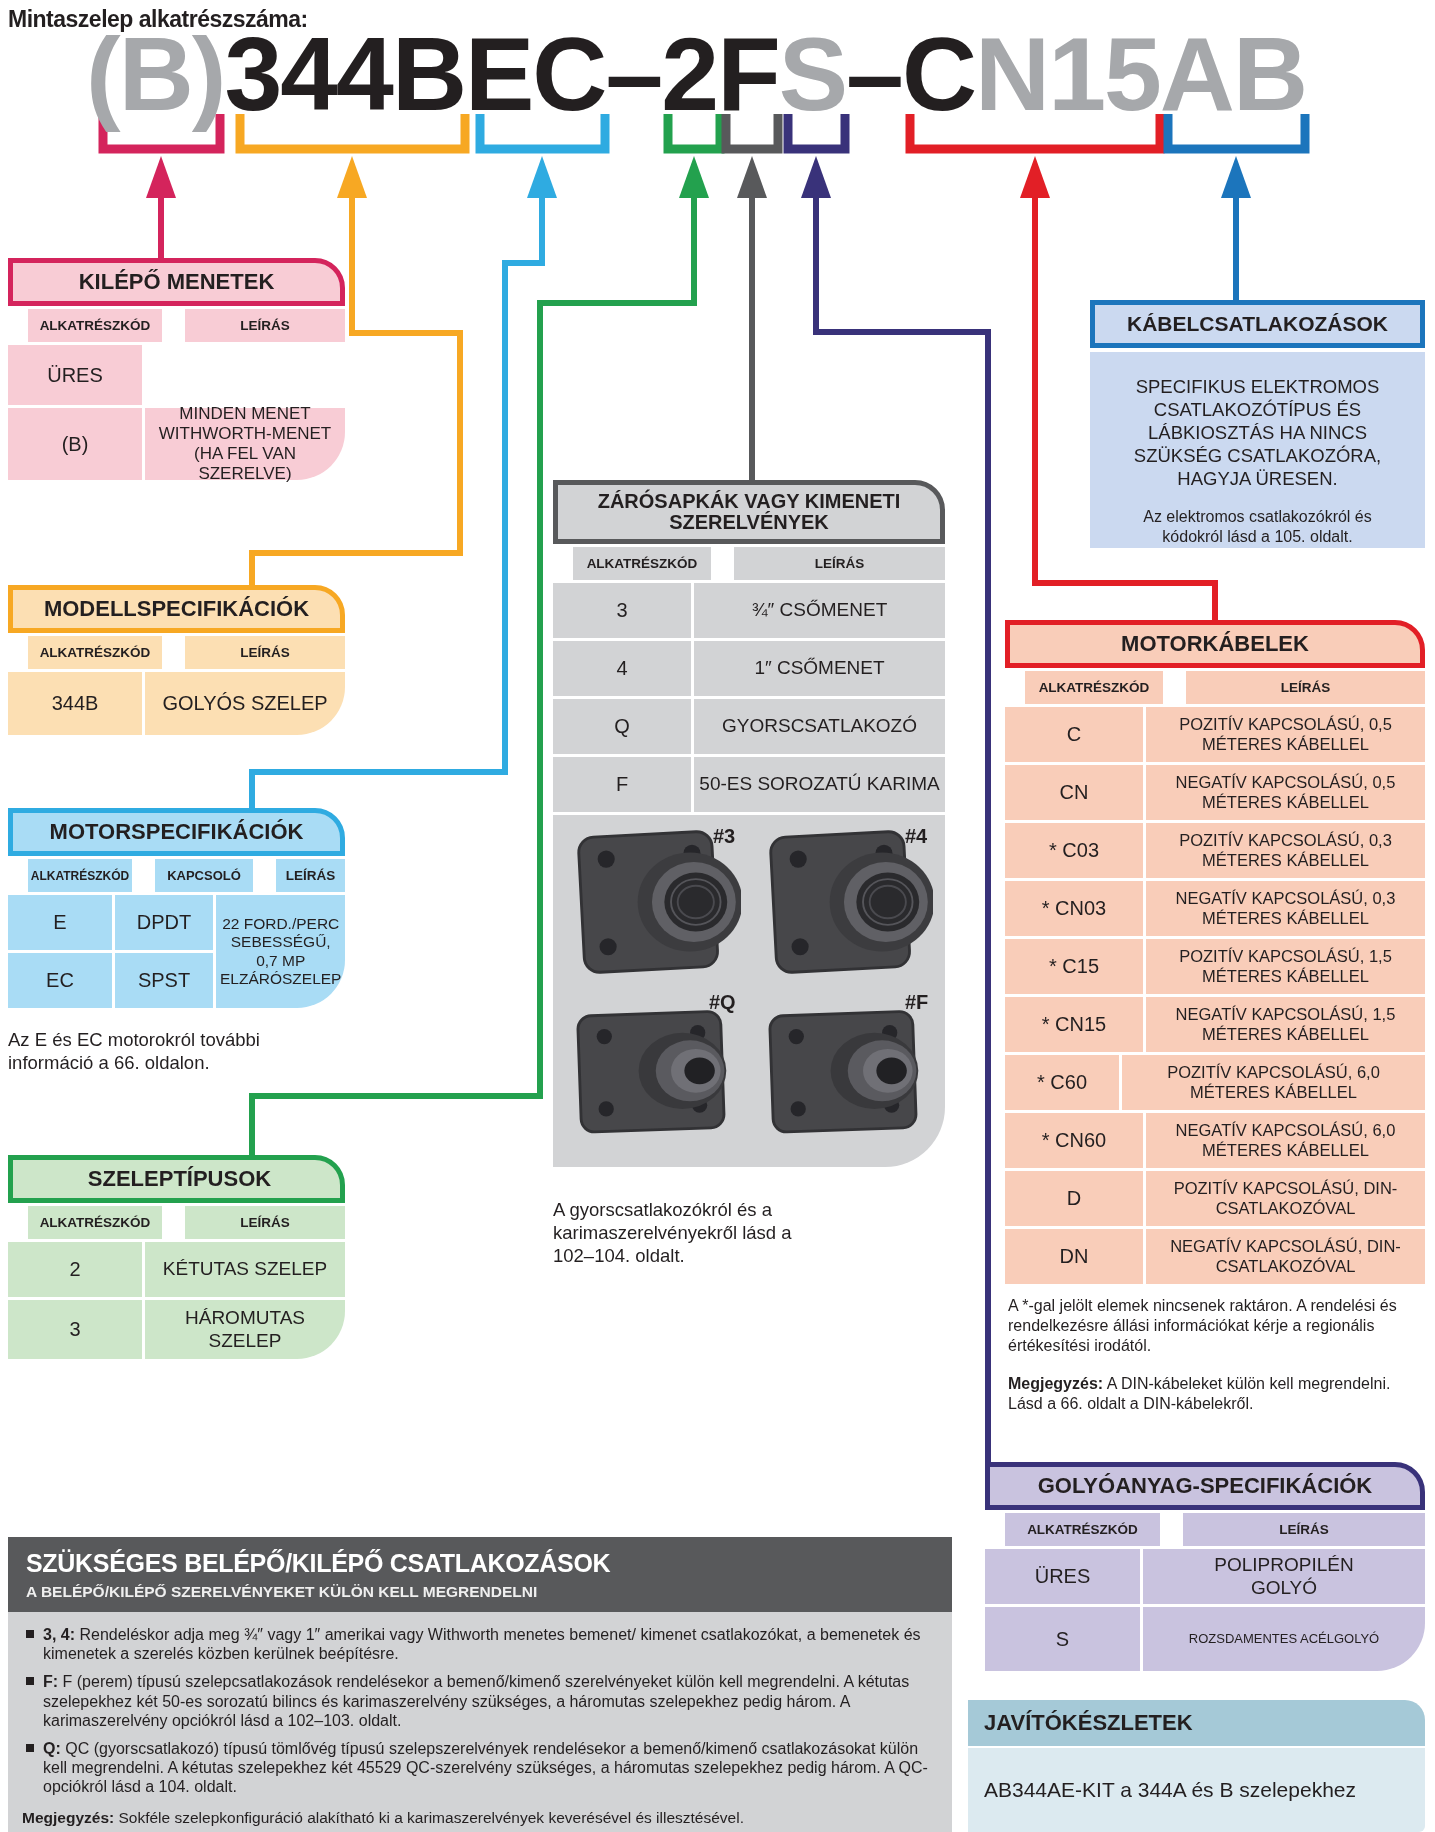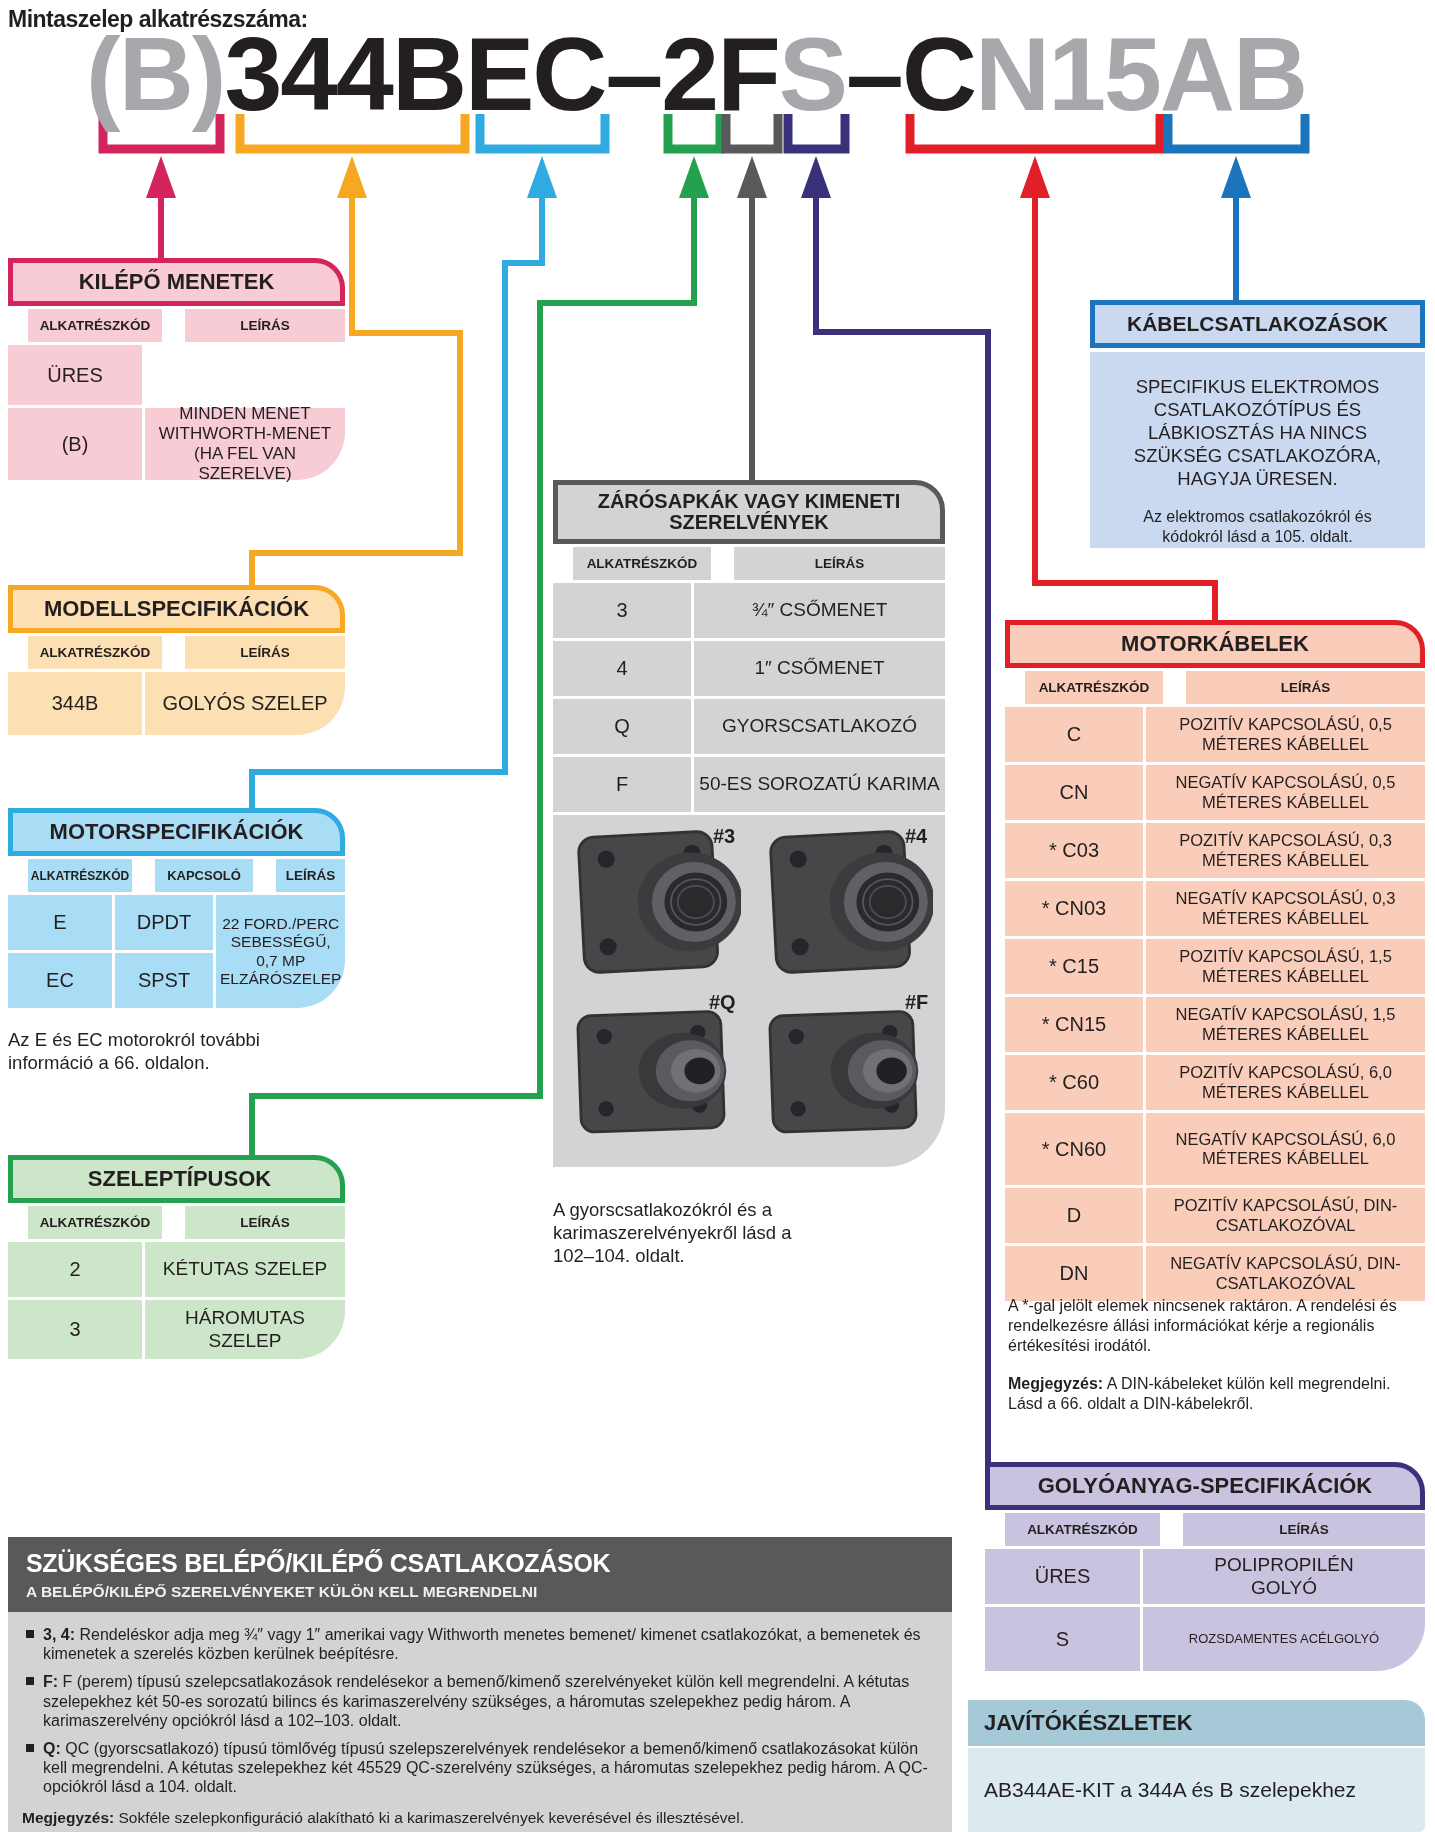--- a/index.html
+++ b/index.html
@@ -276,24 +276,24 @@
     </div>
     <div class="cgrid" style="height:55px">
       <div class="cell code" style="width:138px">* C15</div>
       <div class="cell desc" style="flex:1;font-size:16.5px">POZITÍV KAPCSOLÁSÚ, 1,5 MÉTERES KÁBELLEL</div>
     </div>
     <div class="cgrid" style="height:55px">
       <div class="cell code" style="width:138px">* CN15</div>
       <div class="cell desc" style="flex:1;font-size:16.5px">NEGATÍV KAPCSOLÁSÚ, 1,5 MÉTERES KÁBELLEL</div>
     </div>
     <div class="cgrid" style="height:55px">
-      <div class="cell code" style="width:138px">* C60</div>
+      <div class="cell code" style="width:114px">* C60</div>
       <div class="cell desc" style="flex:1;font-size:16.5px">POZITÍV KAPCSOLÁSÚ, 6,0 MÉTERES KÁBELLEL</div>
     </div>
-    <div class="cgrid" style="height:72px">
+    <div class="cgrid" style="height:55px">
       <div class="cell code" style="width:138px">* CN60</div>
       <div class="cell desc" style="flex:1;font-size:16.5px">NEGATÍV KAPCSOLÁSÚ, 6,0 MÉTERES KÁBELLEL</div>
     </div>
     <div class="cgrid" style="height:55px">
       <div class="cell code" style="width:138px">D</div>
       <div class="cell desc" style="flex:1;font-size:16.5px">POZITÍV KAPCSOLÁSÚ, DIN-CSATLAKOZÓVAL</div>
     </div>
     <div class="cgrid" style="height:55px">
       <div class="cell code" style="width:138px">DN</div>
       <div class="cell desc" style="flex:1;font-size:16.5px">NEGATÍV KAPCSOLÁSÚ, DIN-CSATLAKOZÓVAL</div>

